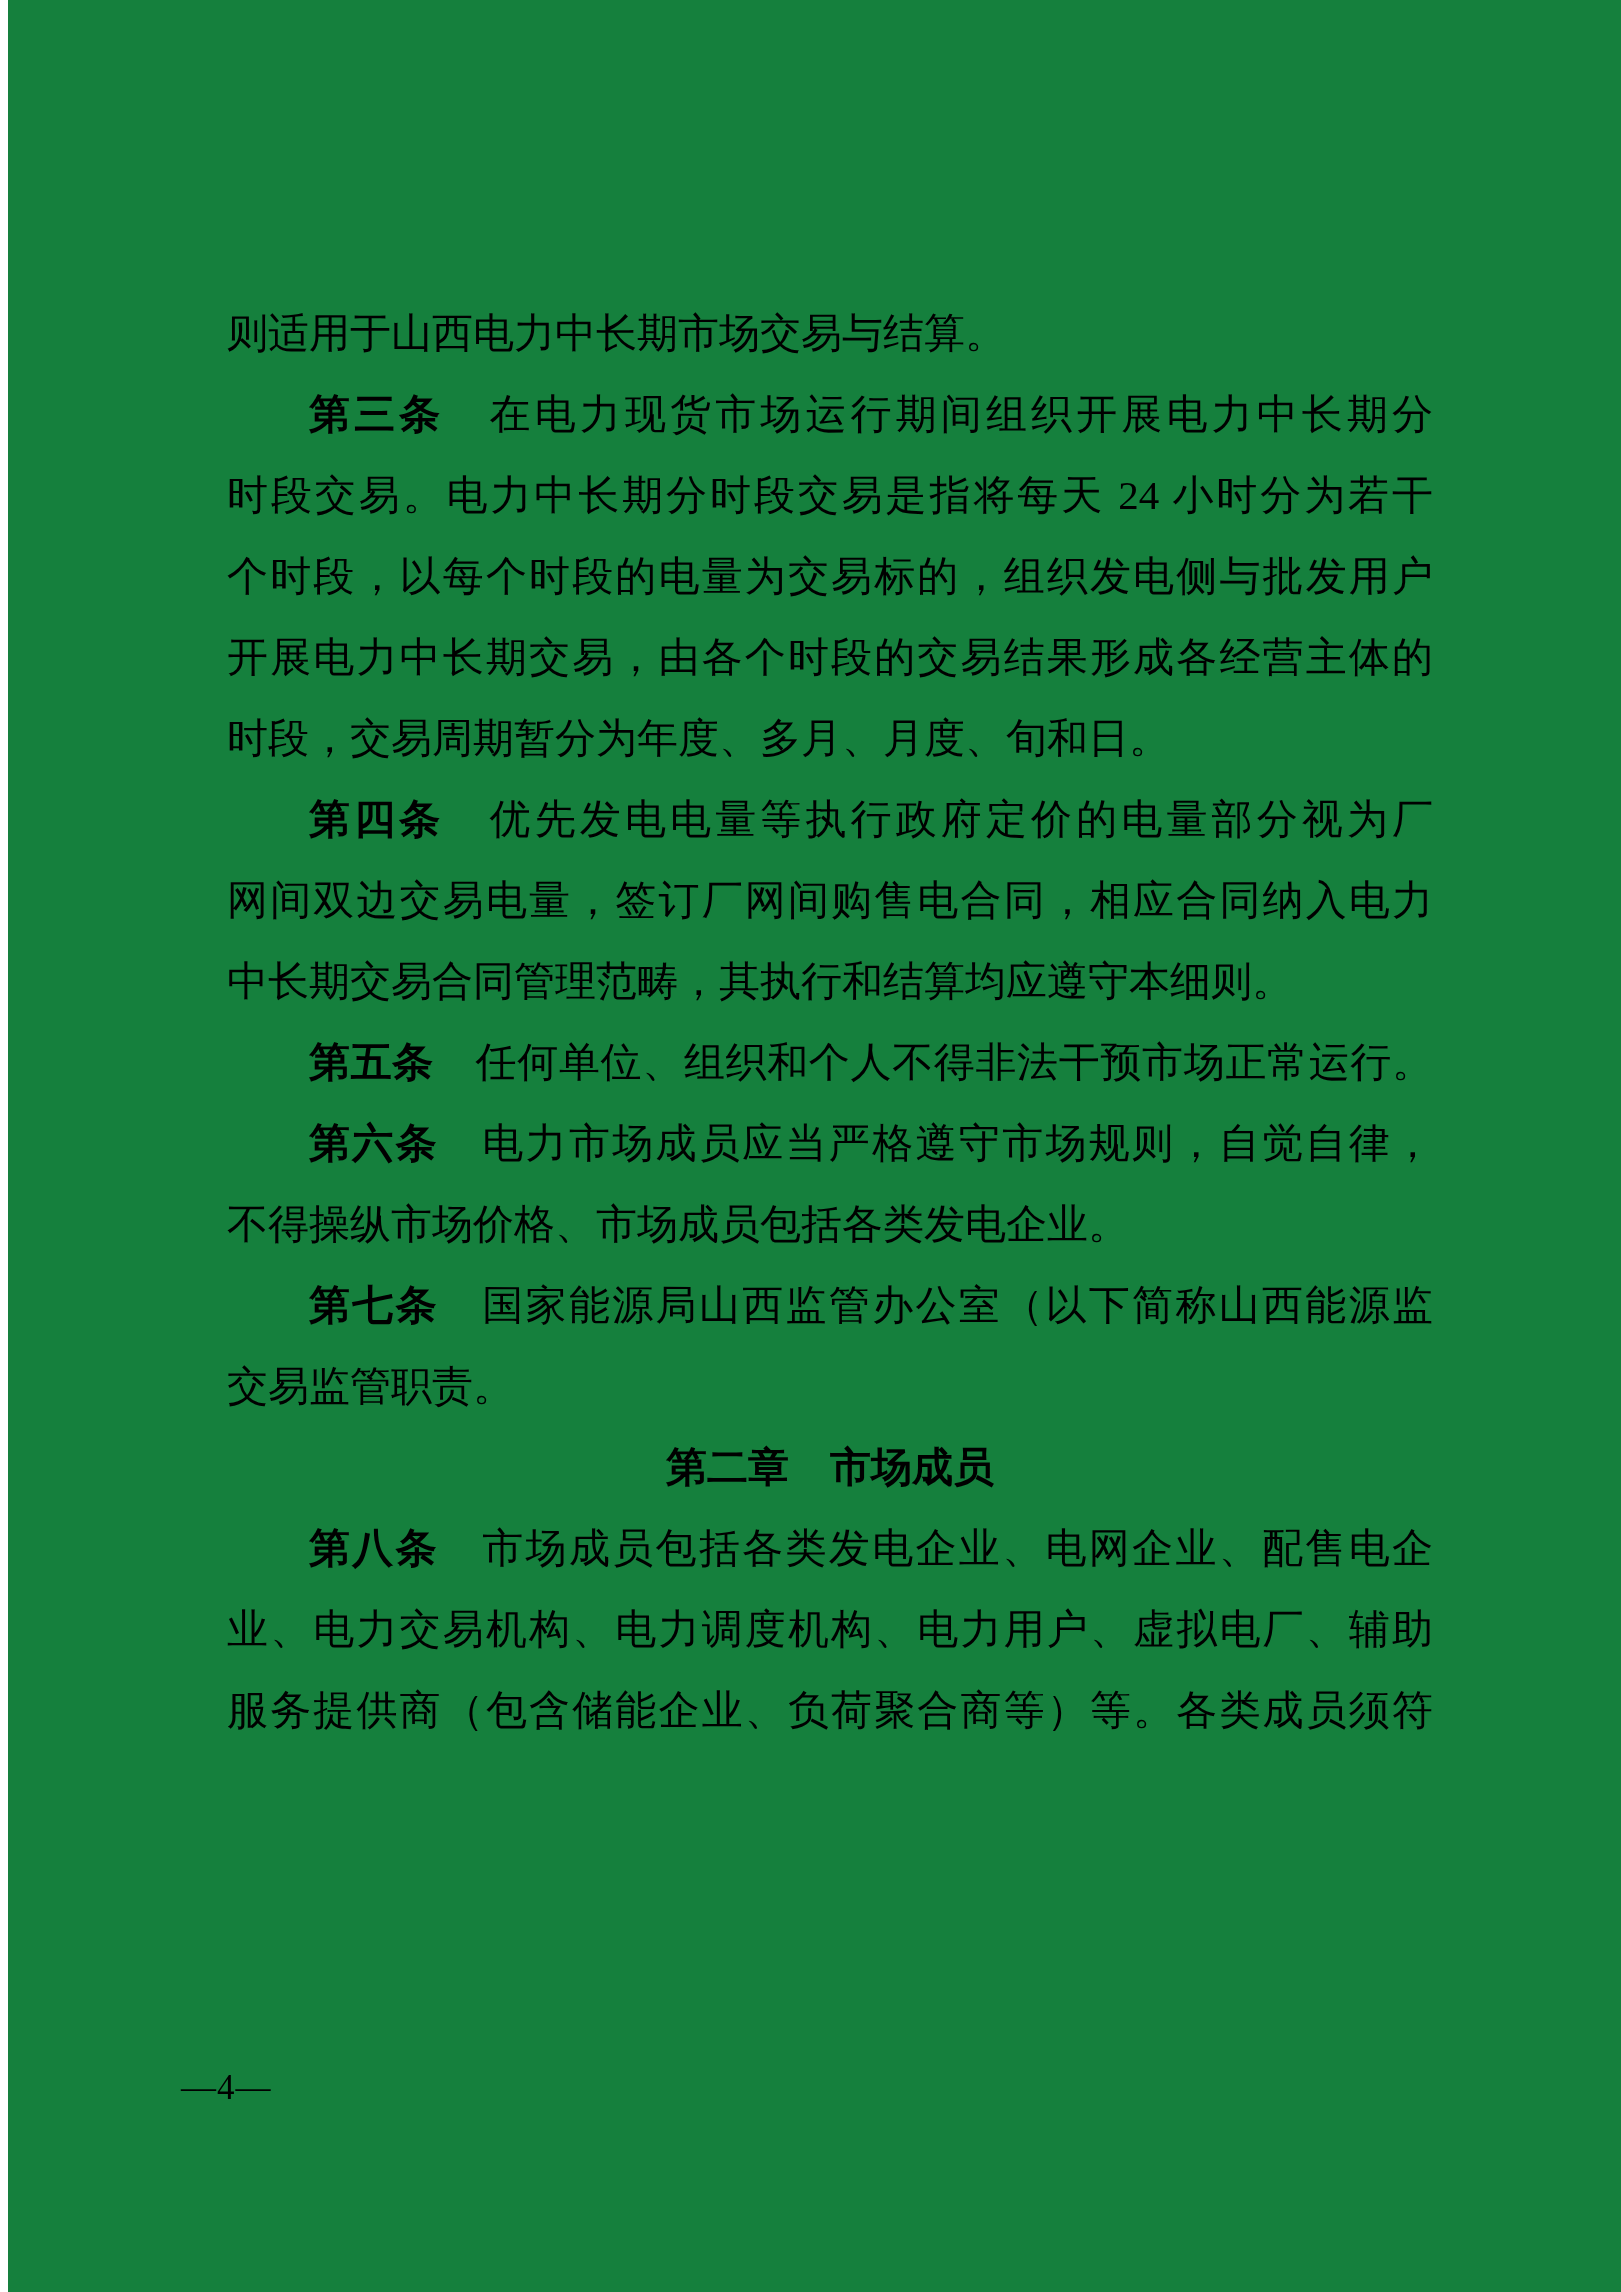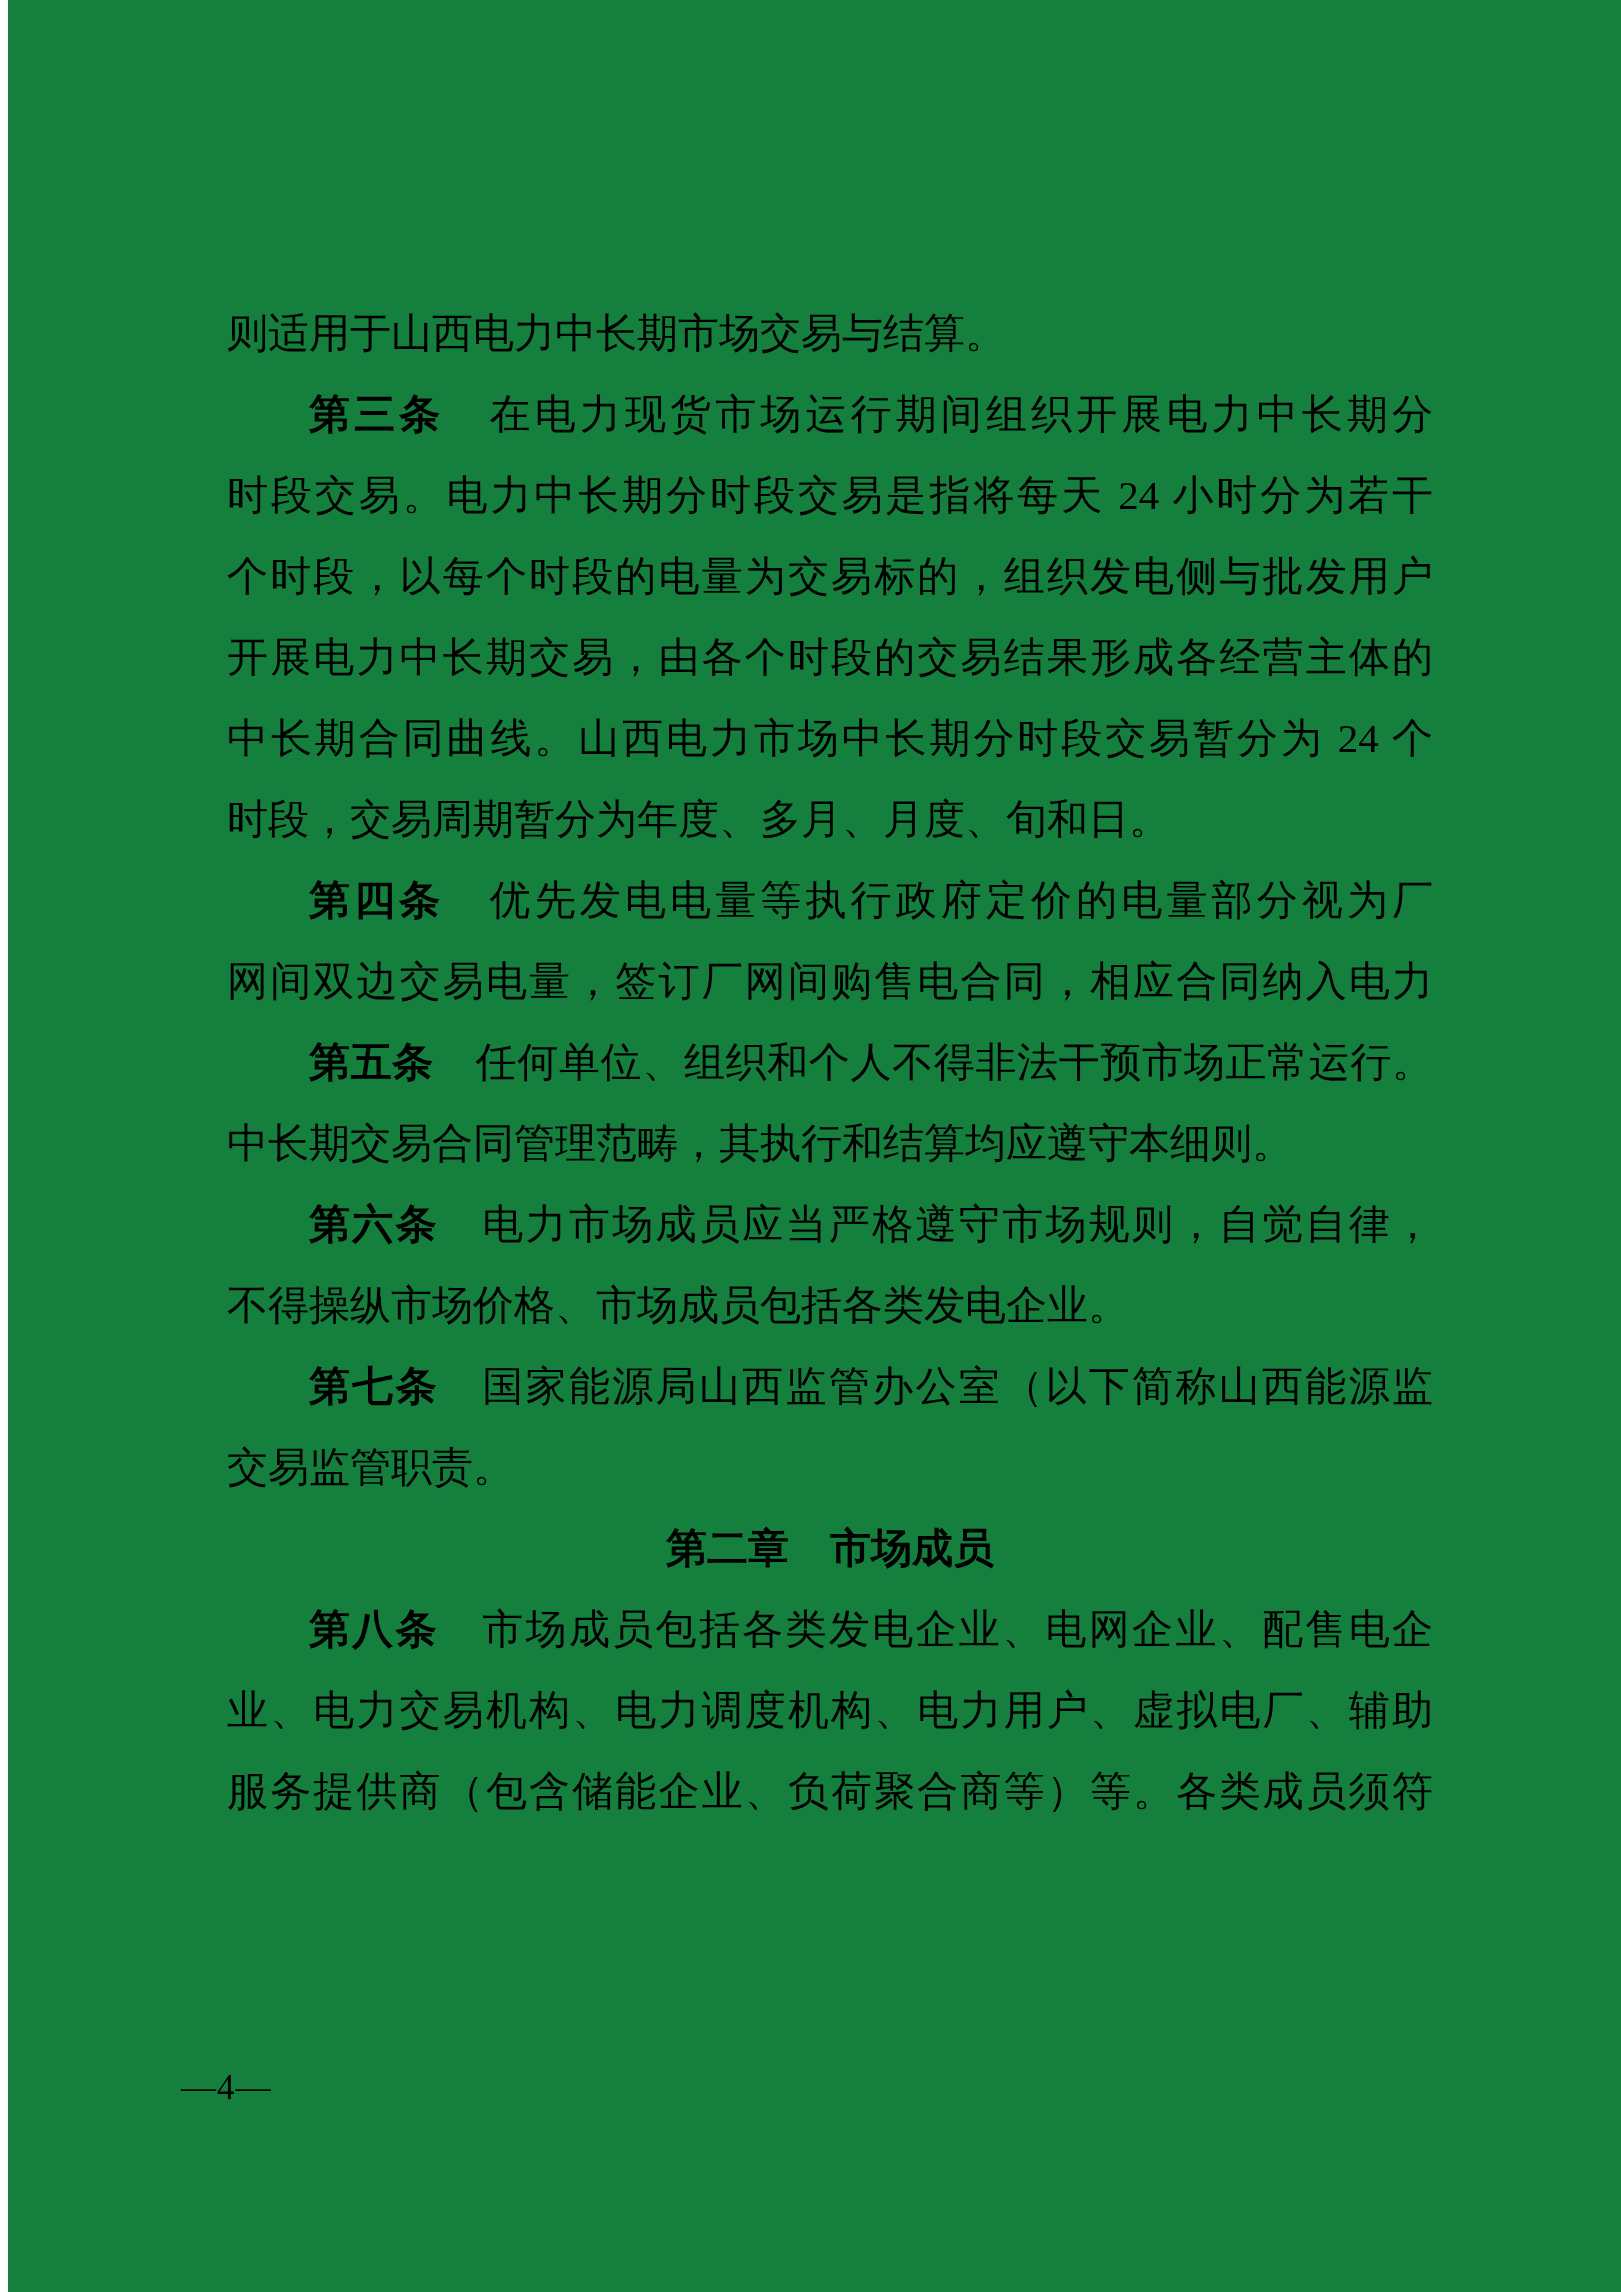--- a/index.html
+++ b/index.html
@@ -73,26 +73,25 @@
 </head>
 <body>
 
 <div class="page">
   <main class="body-text">
       <div class="line left"><span class="run">则适用于山西电力中长期市场交易与结算。</span></div>
       <div class="line justify indent"><span class="run bold">第三条</span><span class="run">　在电力现货市场运行期间组织开展电力中长期分</span></div>
       <div class="line justify"><span class="run">时段交易。电力中长期分时段交易是指将每天 24 小时分为若干</span></div>
       <div class="line justify"><span class="run">个时段，以每个时段的电量为交易标的，组织发电侧与批发用户</span></div>
       <div class="line justify"><span class="run">开展电力中长期交易，由各个时段的交易结果形成各经营主体的</span></div>
-      <div class="line justify"><span class="run">中长期合同曲线。山西电力市场中长期分时段交易暂分为 24 个</span></div>
       <div class="line left"><span class="run">时段，交易周期暂分为年度、多月、月度、旬和日。</span></div>
       <div class="line justify indent"><span class="run bold">第四条</span><span class="run">　优先发电电量等执行政府定价的电量部分视为厂</span></div>
       <div class="line justify"><span class="run">网间双边交易电量，签订厂网间购售电合同，相应合同纳入电力</span></div>
+      <div class="line left"><span class="run">中长期交易合同管理范畴，其执行和结算均应遵守本细则。</span></div>
       <div class="line justify indent"><span class="run bold">第五条</span><span class="run">　任何单位、组织和个人不得非法干预市场正常运行。</span></div>
-      <div class="line left"><span class="run">中长期交易合同管理范畴，其执行和结算均应遵守本细则。</span></div>
       <div class="line justify indent"><span class="run bold">第六条</span><span class="run">　电力市场成员应当严格遵守市场规则，自觉自律，</span></div>
       <div class="line left"><span class="run">不得操纵市场价格、市场成员包括各类发电企业。</span></div>
       <div class="line justify indent"><span class="run bold">第七条</span><span class="run">　国家能源局山西监管办公室（以下简称山西能源监</span></div>
       <div class="line left"><span class="run">交易监管职责。</span></div>
       <div class="line center heading"><span class="run bold">第二章　市场成员</span></div>
       <div class="line justify indent"><span class="run bold">第八条</span><span class="run">　市场成员包括各类发电企业、电网企业、配售电企</span></div>
       <div class="line justify"><span class="run">业、电力交易机构、电力调度机构、电力用户、虚拟电厂、辅助</span></div>
       <div class="line justify"><span class="run">服务提供商（包含储能企业、负荷聚合商等）等。各类成员须符</span></div>
     </main>
   <div class="footer">—4—</div>

